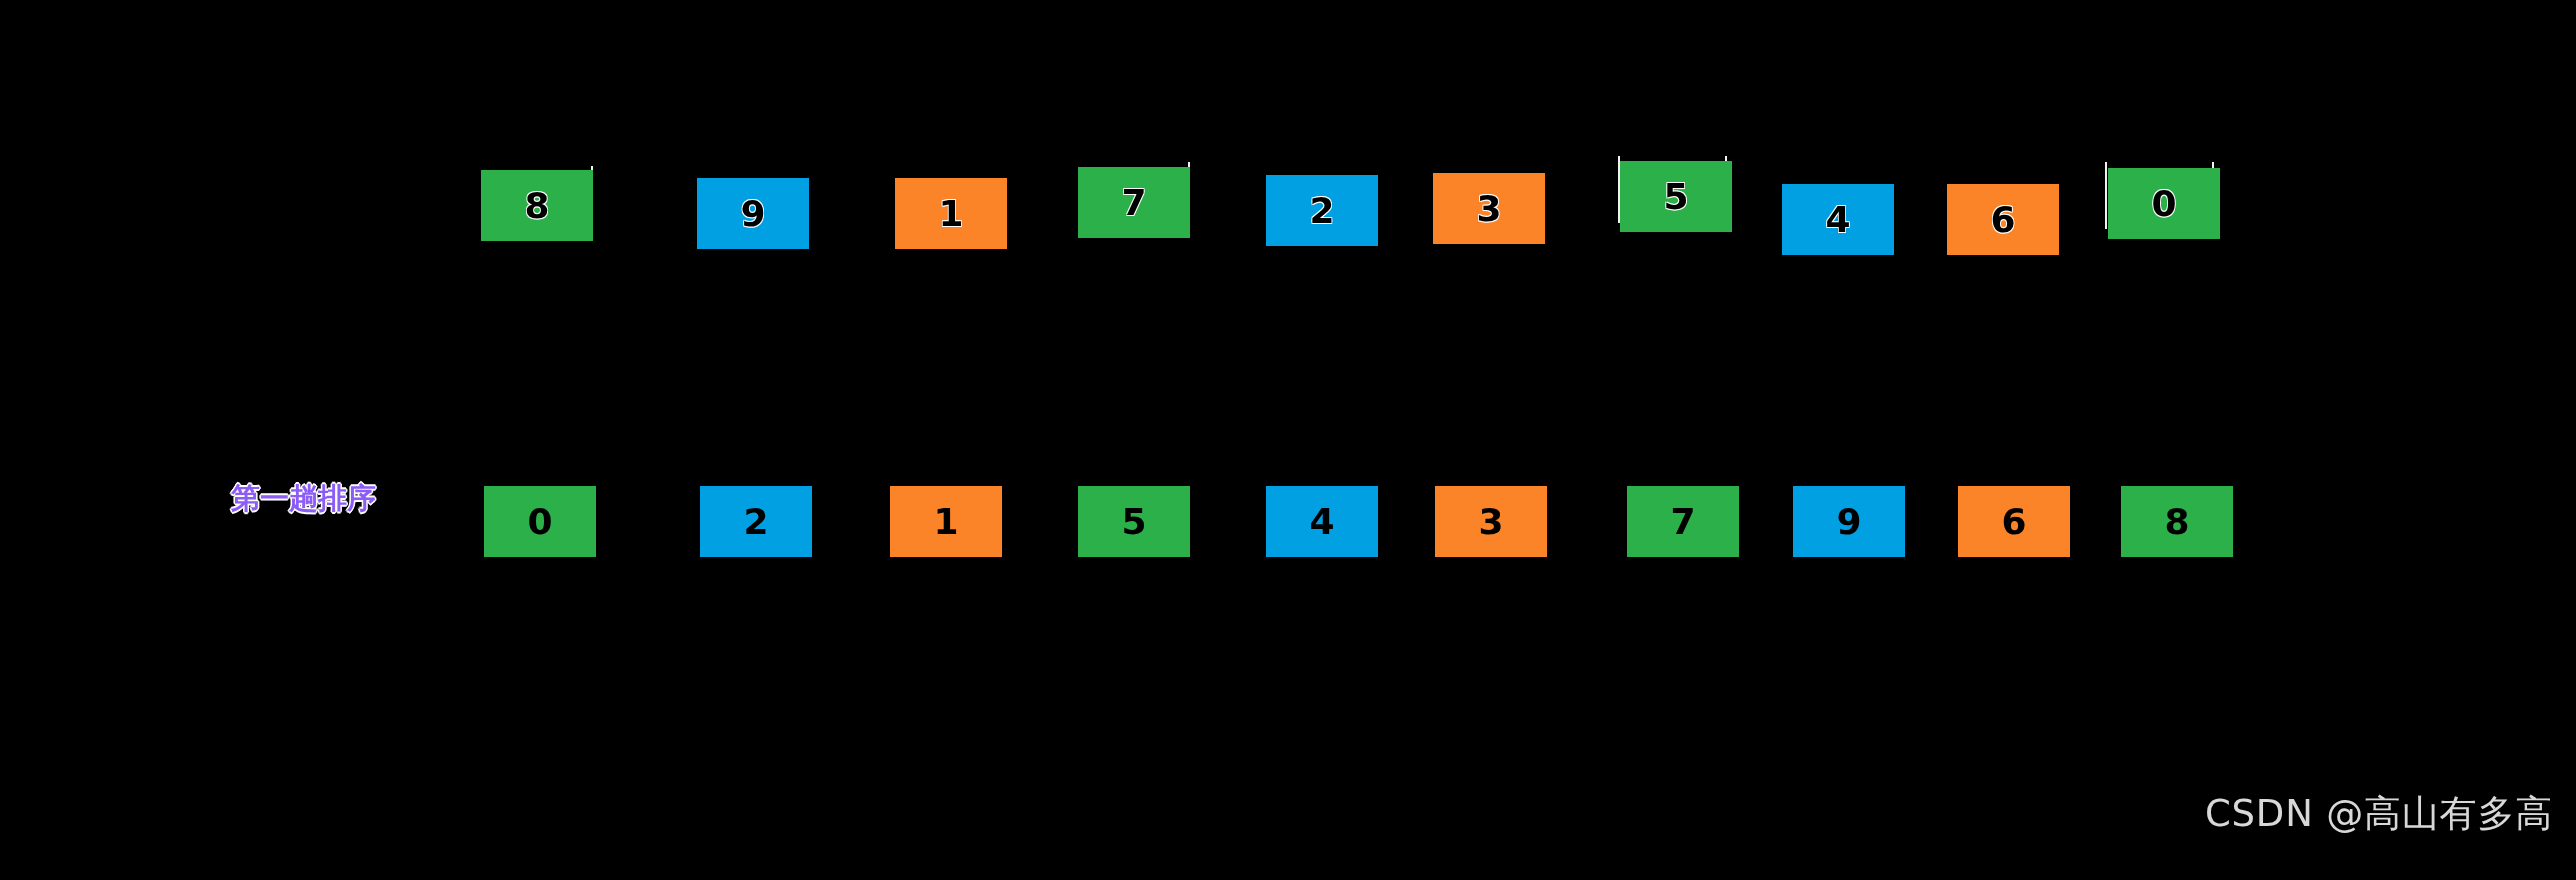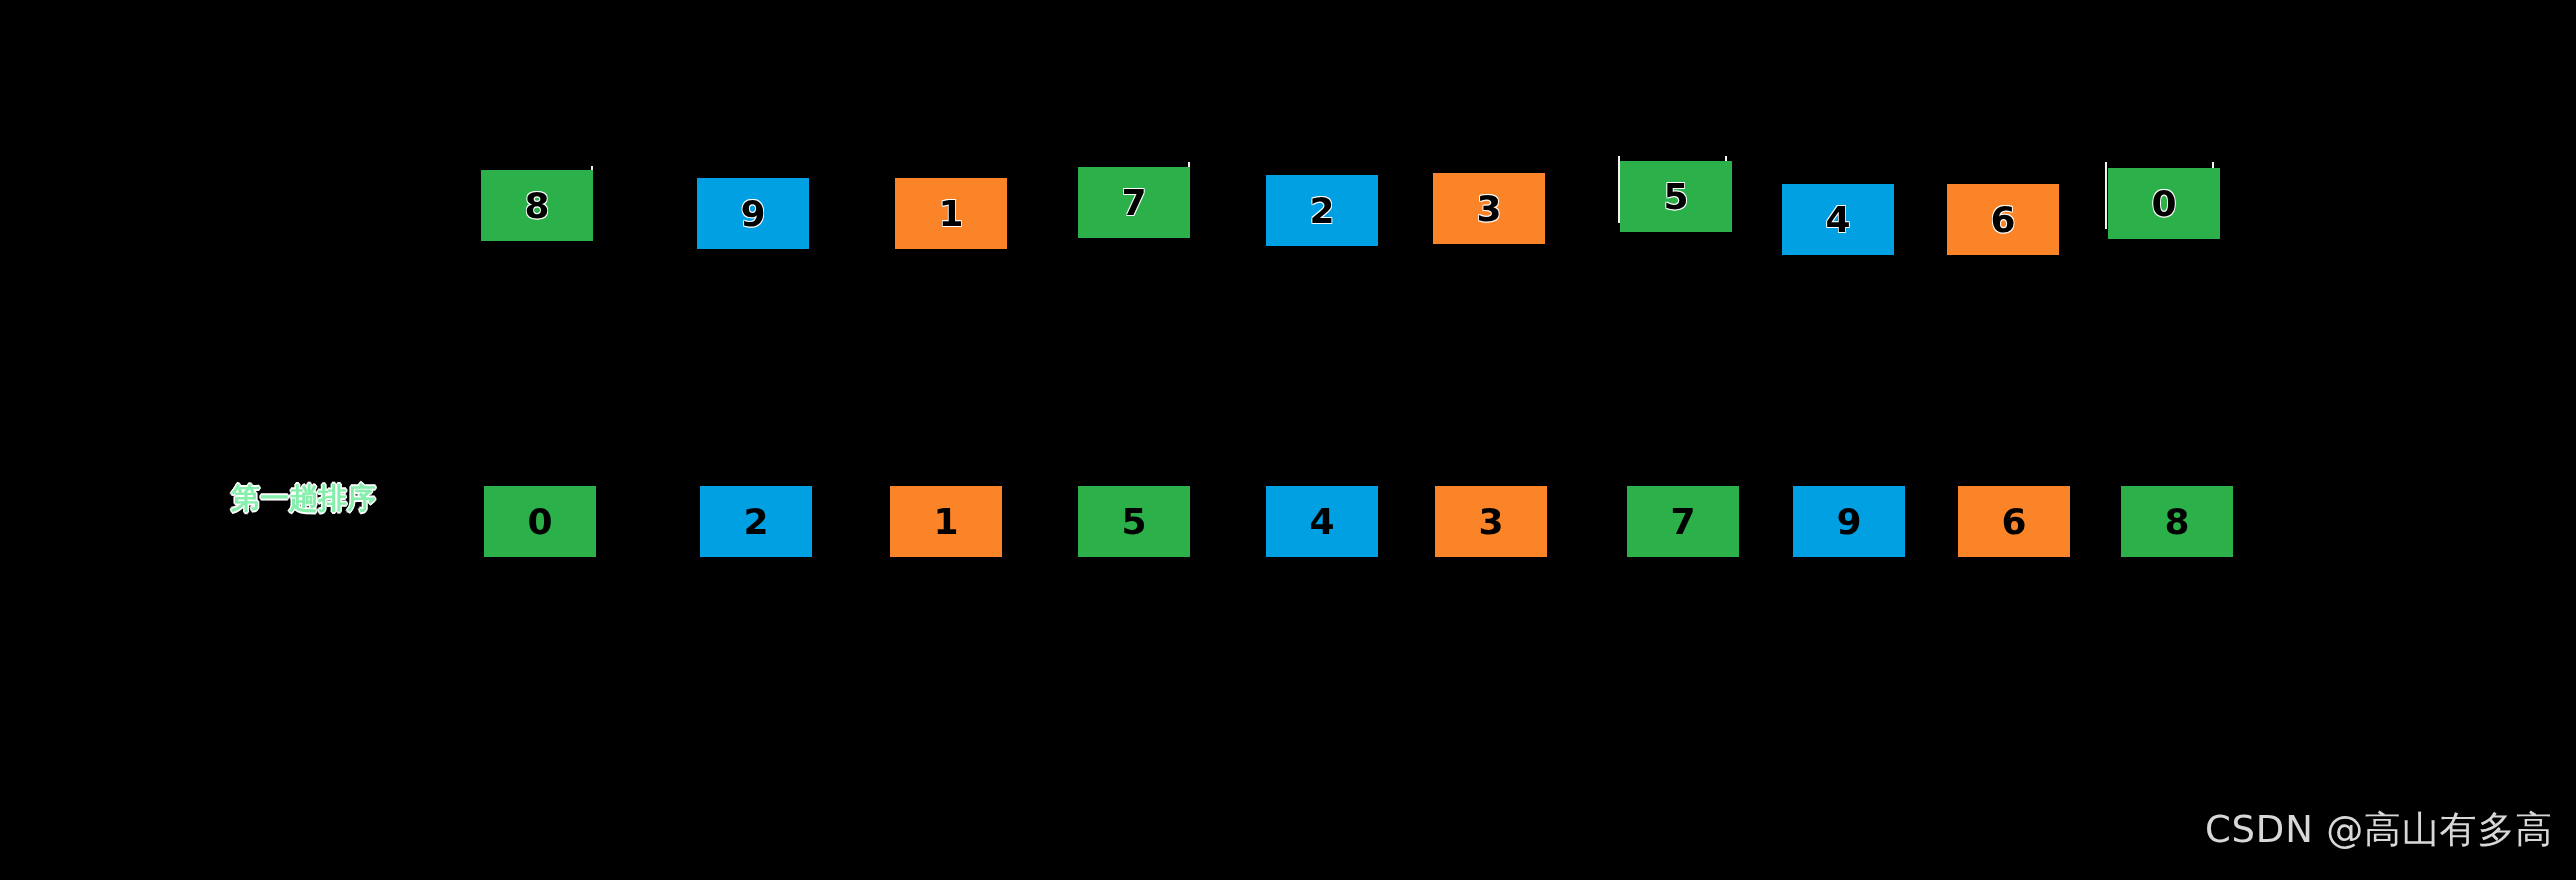--- a/index.html
+++ b/index.html
@@ -68,34 +68,34 @@
 
   
   #pass-label {
     position: absolute;
     left: 231px;
     top: 484px;
     font-family: "DejaVu Sans", sans-serif;
     font-size: 29px;
     font-weight: 700;
     line-height: 1;
-    color: #86efac;
+    color: #8b5cf6;
     white-space: nowrap;
     text-shadow:
       -0.8px -0.8px 0 #ffffff,  0.8px -0.8px 0 #ffffff,
       -0.8px  0.8px 0 #ffffff,  0.8px  0.8px 0 #ffffff,
       -1.6px  0px 0 #ffffff,  1.6px  0px 0 #ffffff,
        0px -1.6px 0 #ffffff,  0px  1.6px 0 #ffffff;
   }
 
   
   #watermark {
     position: absolute;
     right: 23px;
-    bottom: 26px;
+    bottom: 42px;
     font-family: "DejaVu Sans", sans-serif;
     font-size: 37px;
     font-weight: 400;
     color: #d8d8d8;
     white-space: nowrap;
     letter-spacing: 0.8px;
   }
 </style>
 </head>
 <body>

